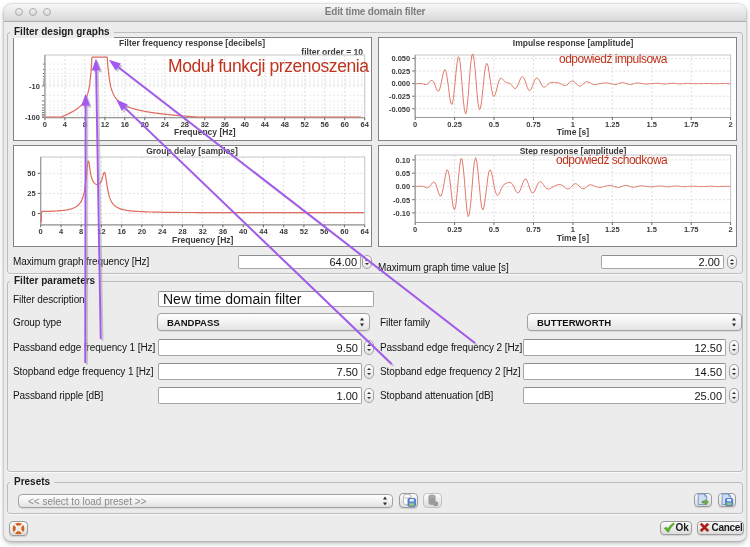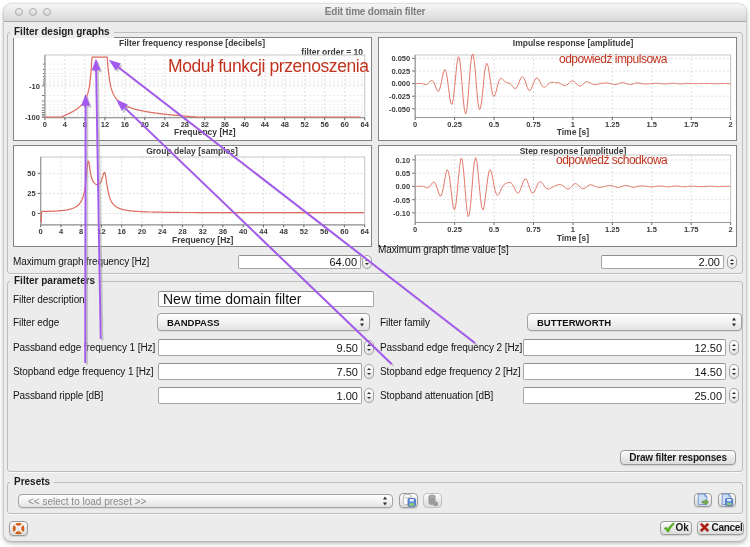--- a/index.html
+++ b/index.html
@@ -320,30 +320,30 @@
       <polyline points="415.2,186.4 416.4,186.4 417.7,186.4 418.9,186.3 420.1,186.2 421.4,186.2 422.6,186.3 423.8,186.6 425.1,187.1 426.3,187.6 427.5,187.7 428.8,187.3 430.0,186.2 431.2,184.5 432.4,182.8 433.7,182.0 434.9,182.7 436.1,185.1 437.4,188.9 438.6,192.9 439.8,195.7 441.1,195.9 442.3,192.7 443.5,186.6 444.8,179.1 446.0,172.7 447.2,169.7 448.5,171.7 449.7,178.7 450.9,189.2 452.2,200.1 453.4,207.9 454.6,209.9 455.9,204.8 457.1,193.7 458.3,179.6 459.6,166.6 460.8,158.8 462.0,158.8 463.2,166.9 464.5,181.0 465.7,196.9 466.9,210.1 468.2,216.6 469.4,214.5 470.6,204.4 471.9,189.4 473.1,173.8 474.3,162.2 475.6,157.7 476.8,161.3 478.0,171.7 479.3,185.4 480.5,198.6 481.7,207.5 483.0,210.0 484.2,206.1 485.4,197.3 486.7,186.6 487.9,177.1 489.1,171.1 490.4,169.8 491.6,172.9 492.8,178.9 494.0,185.7 495.3,191.3 496.5,194.7 497.7,195.5 499.0,194.1 500.2,191.5 501.4,188.6 502.7,186.3 503.9,184.7 505.1,183.8 506.4,183.2 507.6,182.8 508.8,182.4 510.1,182.4 511.3,183.0 512.5,184.4 513.8,186.6 515.0,189.3 516.2,191.7 517.5,193.0 518.7,192.8 519.9,190.9 521.2,187.7 522.4,184.0 523.6,180.8 524.9,179.0 526.1,179.1 527.3,181.1 528.5,184.5 529.8,188.2 531.0,191.4 532.2,193.0 533.5,192.9 534.7,191.2 535.9,188.4 537.2,185.4 538.4,182.9 539.6,181.7 540.9,181.7 542.1,182.8 543.3,184.5 544.6,186.4 545.8,187.9 547.0,188.8 548.3,189.1 549.5,188.8 550.7,188.2 552.0,187.5 553.2,186.8 554.4,186.2 555.7,185.6 556.9,185.1 558.1,184.7 559.3,184.5 560.6,184.6 561.8,185.0 563.0,185.8 564.3,186.9 565.5,187.9 566.7,188.7 568.0,189.0 569.2,188.7 570.4,187.7 571.7,186.4 572.9,185.1 574.1,184.1 575.4,183.6 576.6,183.9 577.8,184.8 579.1,186.0 580.3,187.3 581.5,188.3 582.8,188.7 584.0,188.6 585.2,187.9 586.5,187.0 587.7,186.0 588.9,185.2 590.1,184.8 591.4,184.8 592.6,185.2 593.8,185.7 595.1,186.3 596.3,186.8 597.5,187.1 598.8,187.3 600.0,187.3 601.2,187.2 602.5,187.0 603.7,186.7 604.9,186.4 606.2,186.1 607.4,185.8 608.6,185.6 609.9,185.5 611.1,185.6 612.3,185.8 613.6,186.3 614.8,186.7 616.0,187.1 617.3,187.4 618.5,187.5 619.7,187.2 620.9,186.8 622.2,186.3 623.4,185.8 624.6,185.5 625.9,185.4 627.1,185.5 628.3,185.9 629.6,186.3 630.8,186.8 632.0,187.1 633.3,187.2 634.5,187.2 635.7,186.9 637.0,186.6 638.2,186.3 639.4,186.0 640.7,185.9 641.9,185.8 643.1,185.9 644.4,186.1 645.6,186.3 646.8,186.5 648.1,186.6 649.3,186.7 650.5,186.8 651.8,186.8 653.0,186.7 654.2,186.6 655.4,186.4 656.7,186.3 657.9,186.1 659.1,186.0 660.4,186.0 661.6,186.1 662.8,186.2 664.1,186.4 665.3,186.6 666.5,186.7 667.8,186.8 669.0,186.8 670.2,186.7 671.5,186.5 672.7,186.3 673.9,186.1 675.2,186.0 676.4,186.0 677.6,186.1 678.9,186.2 680.1,186.4 681.3,186.6 682.6,186.7 683.8,186.7 685.0,186.7 686.2,186.6 687.5,186.5 688.7,186.4 689.9,186.3 691.2,186.2 692.4,186.2 693.6,186.2 694.9,186.3 696.1,186.3 697.3,186.4 698.6,186.5 699.8,186.5 701.0,186.6 702.3,186.6 703.5,186.5 704.7,186.5 706.0,186.4 707.2,186.3 708.4,186.3 709.7,186.2 710.9,186.2 712.1,186.3 713.4,186.3 714.6,186.4 715.8,186.5 717.0,186.5 718.3,186.6 719.5,186.6 720.7,186.5 722.0,186.4 723.2,186.4 724.4,186.3 725.7,186.3 726.9,186.3 728.1,186.3 729.4,186.3 730.6,186.4" fill="none" stroke="#e27a6c" stroke-width="1" stroke-linejoin="round"></polyline>
     </svg>
 <div class="red" style="left:168px;top:56px;font-size:17.5px;letter-spacing:-0.4px">Moduł funkcji przenoszenia</div>
 <div class="red" style="left:559px;top:52px">odpowiedź impulsowa</div>
 <div class="red" style="left:556px;top:153px">odpowiedź schodkowa</div>
 <div class="lab" style="left:13px;top:255px">Maximum graph frequency [Hz]</div>
 <div class="field" style="left:238px;top:254.5px;width:123px;height:14px">
       <span>64.00</span>
     </div>
 <div class="spin" style="left:362px;top:254.5px;height:14.5px"></div>
-<div class="lab" style="left:378px;top:243px">Maximum graph time value [s]</div>
+<div class="lab" style="left:378px;top:261px">Maximum graph time value [s]</div>
 <div class="field" style="left:601px;top:254.5px;width:123px;height:14px">
       <span>2.00</span>
     </div>
 <div class="spin" style="left:727px;top:254.5px;height:14.5px"></div>
 <div class="lab" style="left:13px;top:293px">Filter description</div>
 <div class="field" style="left:158px;top:291px;width:216px;height:16px">
       <i>New time domain filter</i>
     </div>
-<div class="lab" style="left:13px;top:316px">Filter edge</div>
+<div class="lab" style="left:13px;top:316px">Group type</div>
 <div class="dd" style="left:157px;top:313px;width:213px;height:18px">
       <b>BANDPASS</b>
       <div class="ar"></div>
     </div>
 <div class="lab" style="left:380px;top:316px">Filter family</div>
 <div class="dd" style="left:527px;top:313px;width:215px;height:18px">
       <b>BUTTERWORTH</b>
       <div class="ar"></div>
     </div>
 <div class="lab" style="left:13px;top:341px">Passband edge frequency 1 [Hz]</div>
@@ -369,21 +369,20 @@
 <div class="lab" style="left:13px;top:389px">Passband ripple [dB]</div>
 <div class="field" style="left:158px;top:387px;width:204px;height:17px">
       <span>1.00</span>
     </div>
 <div class="spin" style="left:364px;top:388px"></div>
 <div class="lab" style="left:380px;top:389px">Stopband attenuation [dB]</div>
 <div class="field" style="left:523px;top:387px;width:203px;height:17px">
       <span>25.00</span>
     </div>
 <div class="spin" style="left:729px;top:388px"></div>
-<div class="btn" style="left:620px;top:450px;width:116px;height:15px;letter-spacing:-0.2px">Draw filter responses</div>
 <div class="dd" style="left:18px;top:494px;width:375px;height:14px">
 <span style="position:absolute;left:9px;top:50%;transform:translateY(-50%);font-size:10px;color:#8a8a8a">&lt;&lt; select to load preset &gt;&gt;</span>
 <div class="ar"></div>
     </div>
 <div class="btn" style="left:398.5px;top:492.5px;width:19px;height:15px">
       <svg width="15" height="14" viewBox="0 0 15 14">
 <path d="M2.5 3.2 C2.5 2 4.3 1.2 6.3 1.2 C8.3 1.2 10 2 10 3.2 L10 9.8 C10 11 8.3 11.8 6.3 11.8 C4.3 11.8 2.5 11 2.5 9.8 Z" fill="#fdfdfd" stroke="#b5b5b5" stroke-width="0.9"></path>
 <ellipse cx="6.25" cy="3.2" rx="3.75" ry="1.9" fill="#fff" stroke="#b5b5b5" stroke-width="0.9"></ellipse>
 <g>
           <rect x="7" y="5.6" width="7.4" height="7.6" rx="1" fill="#5b8ae0" stroke="#3a62b0" stroke-width="0.8"></rect>

